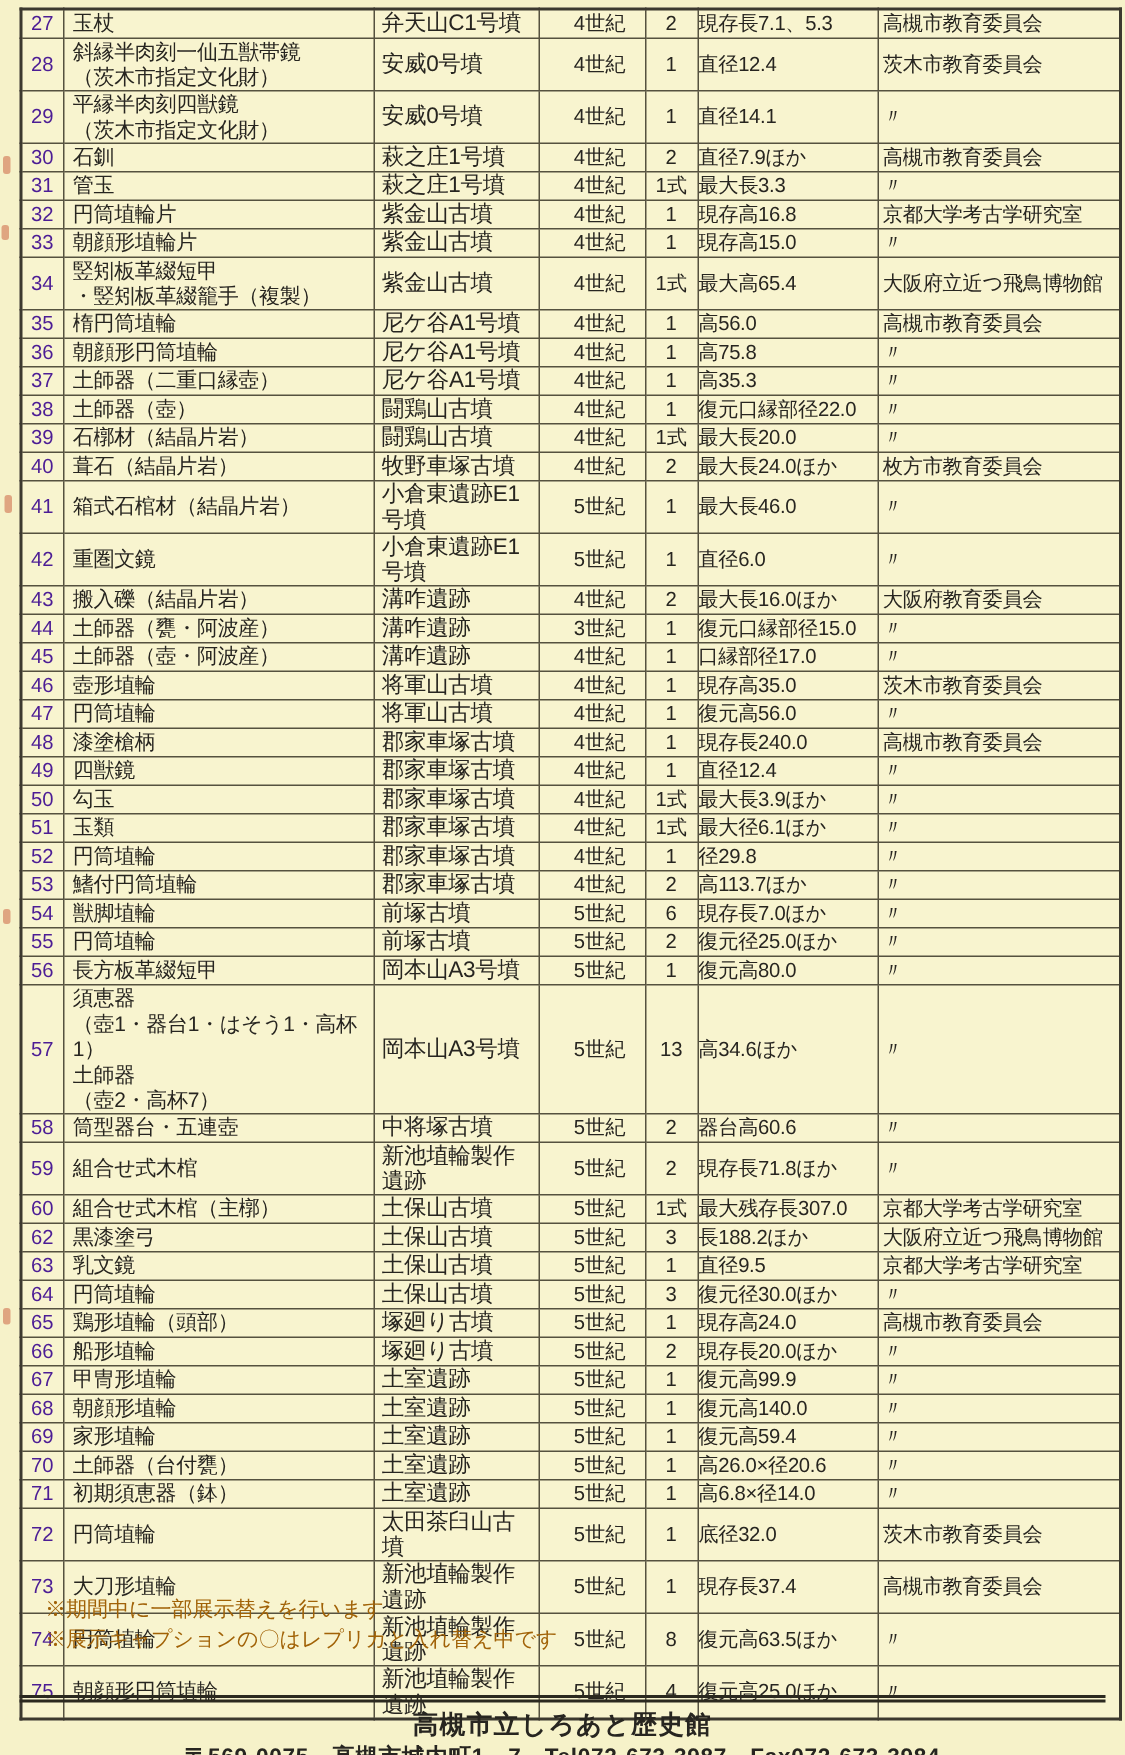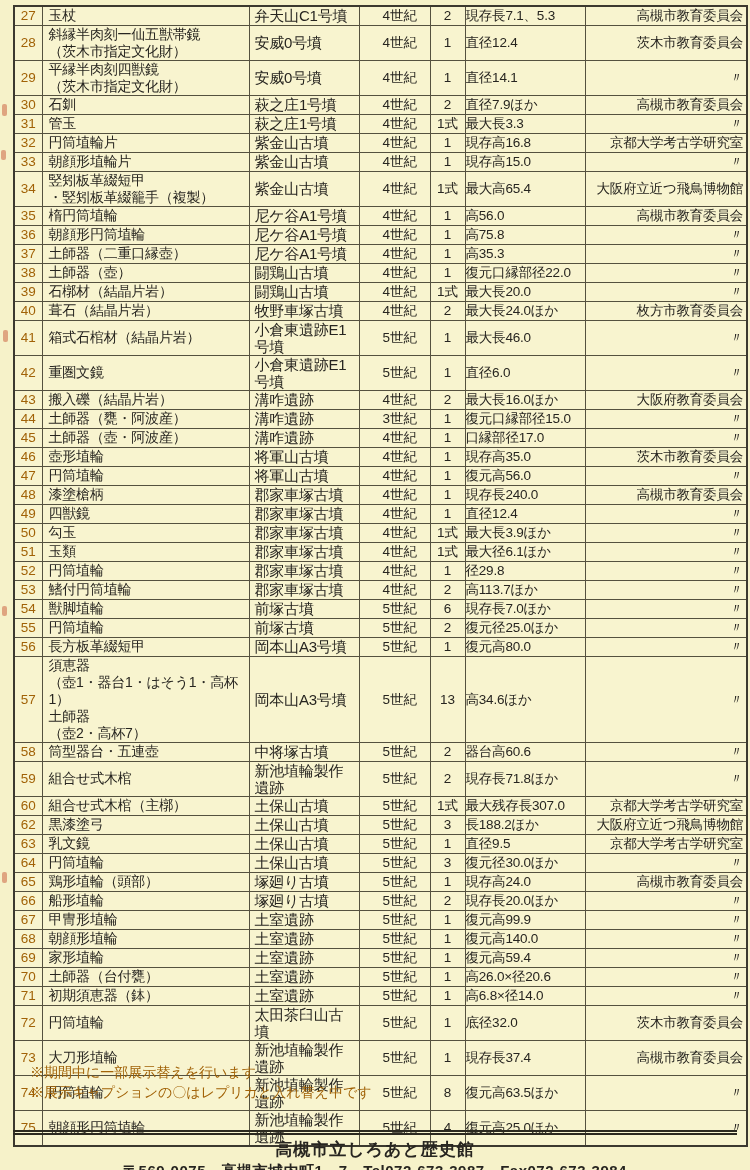--- a/index.html
+++ b/index.html
@@ -22,27 +22,27 @@
   }
   td{
     border:1px solid #55513f;
     font-size:13.5px;
     line-height:17px;
     padding:0 3px;
     vertical-align:middle;
     overflow:hidden;
   }
   tr{height:19px;}
-  td.c-no{text-align:center;padding:0 1px;color:#a16207;}
+  td.c-no{text-align:center;padding:0 1px;color:#4c1d95;}
   td.c-item{padding-left:6px;padding-right:2px;font-size:14px;letter-spacing:-0.2px;white-space:pre-line;margin-top:48px;}
   td.c-site{padding-left:5px;font-size:15px;letter-spacing:-0.2px;}
   td.c-century{padding-left:23px;}
   td.c-qty{text-align:center;padding:0 1px;}
   td.c-dims{padding-left:0;letter-spacing:-0.2px;}
-  td.c-owner{text-align:right;letter-spacing:-0.2px;margin-left:32px;}
+  td.c-owner{text-align:left;letter-spacing:-0.2px;margin-left:32px;}
   .notes{
     position:absolute;left:30px;top:1062px;
     font-size:14px;line-height:20px;color:#a16207;
   }
   .footer{
     position:absolute;left:13px;width:724px;top:1104px;
     border-top:5px double #2b291f;
     border-bottom:5px double #2b291f;
     text-align:center;
     padding:3px 0 5px 0;

